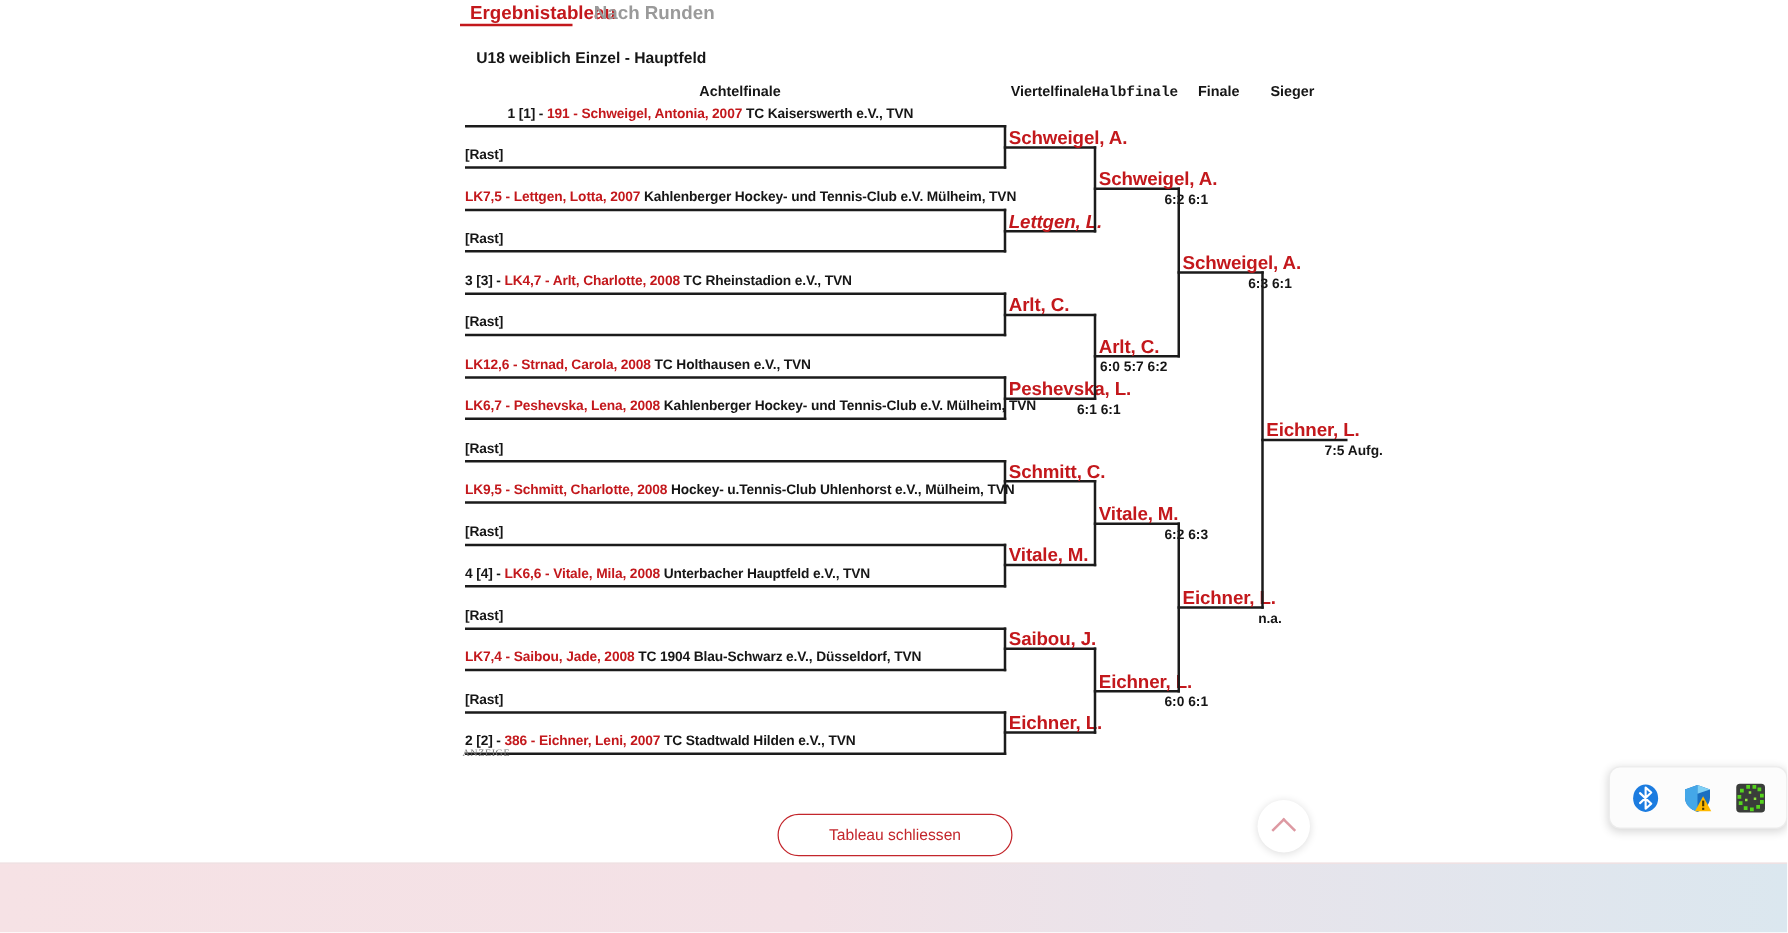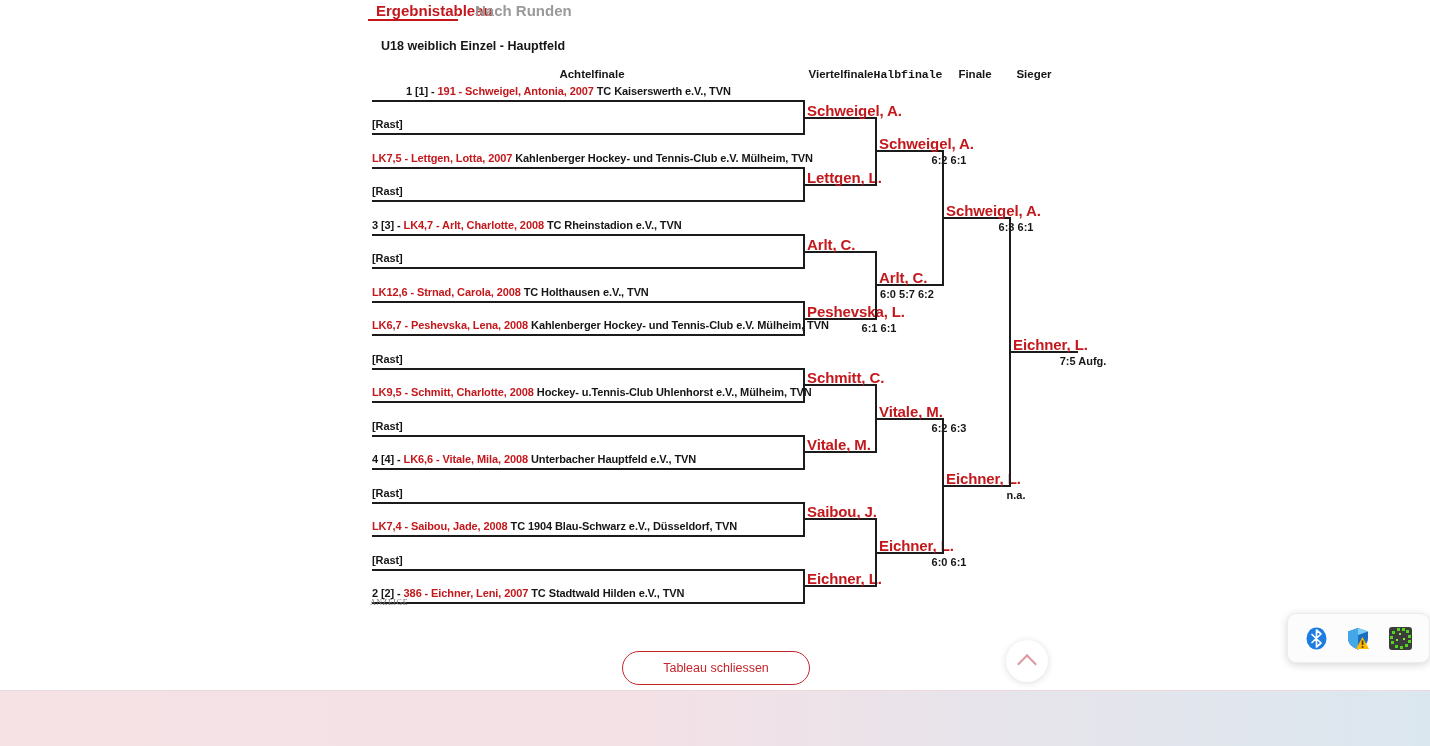--- a/index.html
+++ b/index.html
@@ -92,21 +92,21 @@
       <div class="hline" style="left: 372px; top: 535px; width: 433px;"></div>
       <div class="entry" style="left: 372px; top: 553.58px;"><span>[Rast]</span></div>
       <div class="hline" style="left: 372px; top: 569px; width: 433px;"></div>
       <div class="entry" style="left: 372px; top: 587.05px;"><span>2 [2] - </span><span class="player">386 - Eichner, Leni, 2007</span><span> TC Stadtwald Hilden e.V., TVN</span></div>
       <div class="hline" style="left: 372px; top: 602px; width: 433px;"></div>
       <div class="vline" style="left: 803px; top: 100px; height: 35px;"></div>
       <div class="hline" style="left: 803px; top: 117px; width: 74px;"></div>
       <div class="winner" style="left: 807px; top: 102px;">Schweigel, A.</div>
       <div class="vline" style="left: 803px; top: 167px; height: 35px;"></div>
       <div class="hline" style="left: 803px; top: 184px; width: 74px;"></div>
-      <div class="winner" style="left: 807px; top: 169px;">Lettgen, L.</div>
+      <div class="winner" style="left: 807px; top: 169px; font-style: italic;">Lettgen, L.</div>
       <div class="vline" style="left: 803px; top: 234px; height: 35px;"></div>
       <div class="hline" style="left: 803px; top: 251px; width: 74px;"></div>
       <div class="winner" style="left: 807px; top: 236px;">Arlt, C.</div>
       <div class="vline" style="left: 803px; top: 301px; height: 35px;"></div>
       <div class="hline" style="left: 803px; top: 318px; width: 74px;"></div>
       <div class="winner" style="left: 807px; top: 303px;">Peshevska, L.</div>
       <div class="score" style="left: 839px; top: 322px;">6:1 6:1</div>
       <div class="vline" style="left: 803px; top: 368px; height: 35px;"></div>
       <div class="hline" style="left: 803px; top: 384px; width: 74px;"></div>
       <div class="winner" style="left: 807px; top: 369px;">Schmitt, C.</div>

